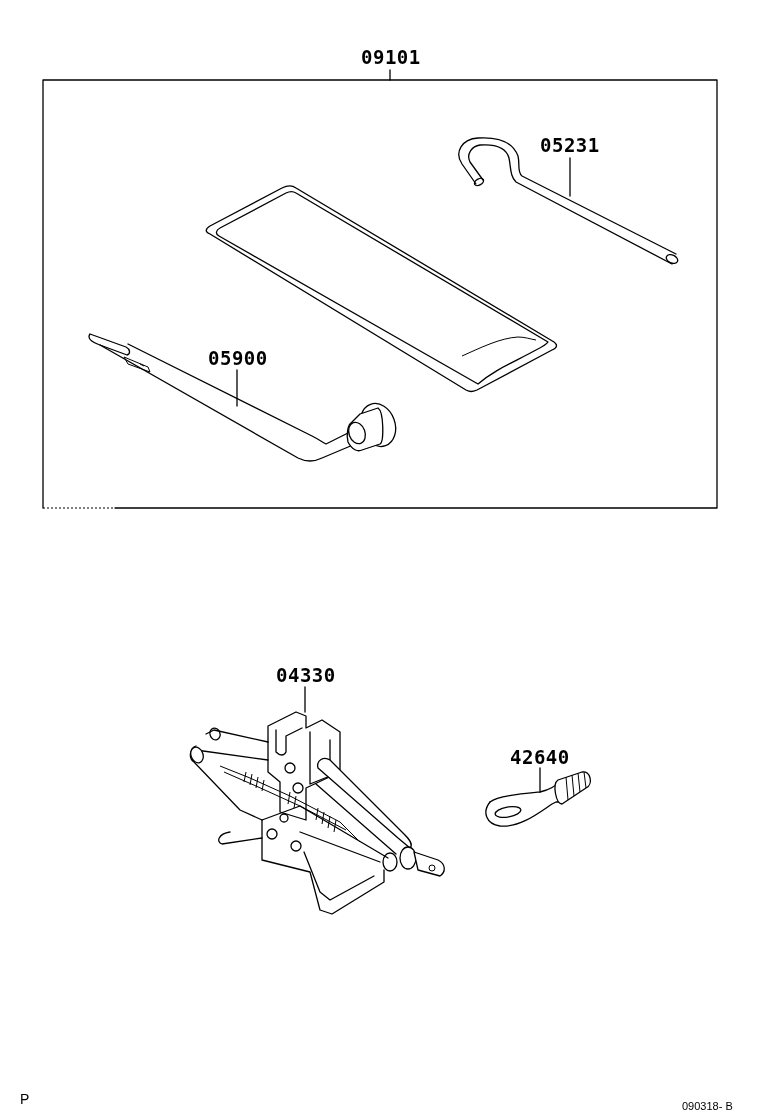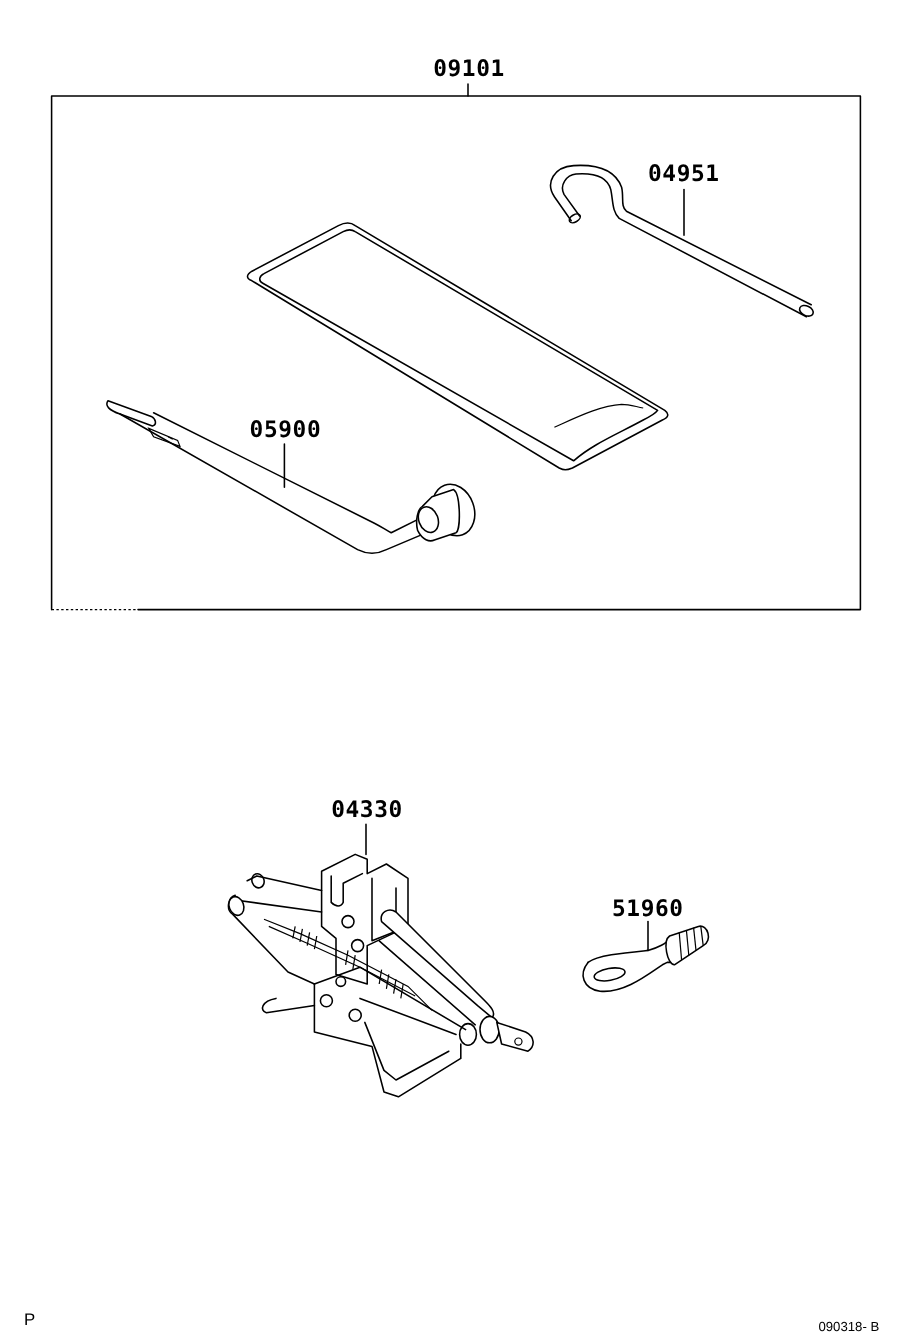--- a/index.html
+++ b/index.html
@@ -110,20 +110,20 @@
       <g stroke="#000" stroke-width="1">
         <line x1="566" y1="765" x2="568" y2="788"></line>
         <line x1="572" y1="763" x2="574" y2="784"></line>
         <line x1="578" y1="761" x2="580" y2="780"></line>
         <line x1="584" y1="760" x2="586" y2="776"></line>
       </g>
     </g>
   </svg>
 
   <div class="label" style="left:361px; top:36px;">09101</div>
-  <div class="label" style="left:540px; top:124px;">04951</div>
+  <div class="label" style="left:540px; top:124px;">05231</div>
   <div class="label" style="left:208px; top:337px;">05900</div>
   <div class="label" style="left:276px; top:654px;">04330</div>
-  <div class="label" style="left:510px; top:736px;">51960</div>
+  <div class="label" style="left:510px; top:736px;">42640</div>
 
   <div class="corner" style="left:20px; top:1079px; font-size:14px;">P</div>
   <div class="corner" style="left:682px; top:1088px; font-size:11px;">090318- B</div>
 </div>
 
 </body></html>

